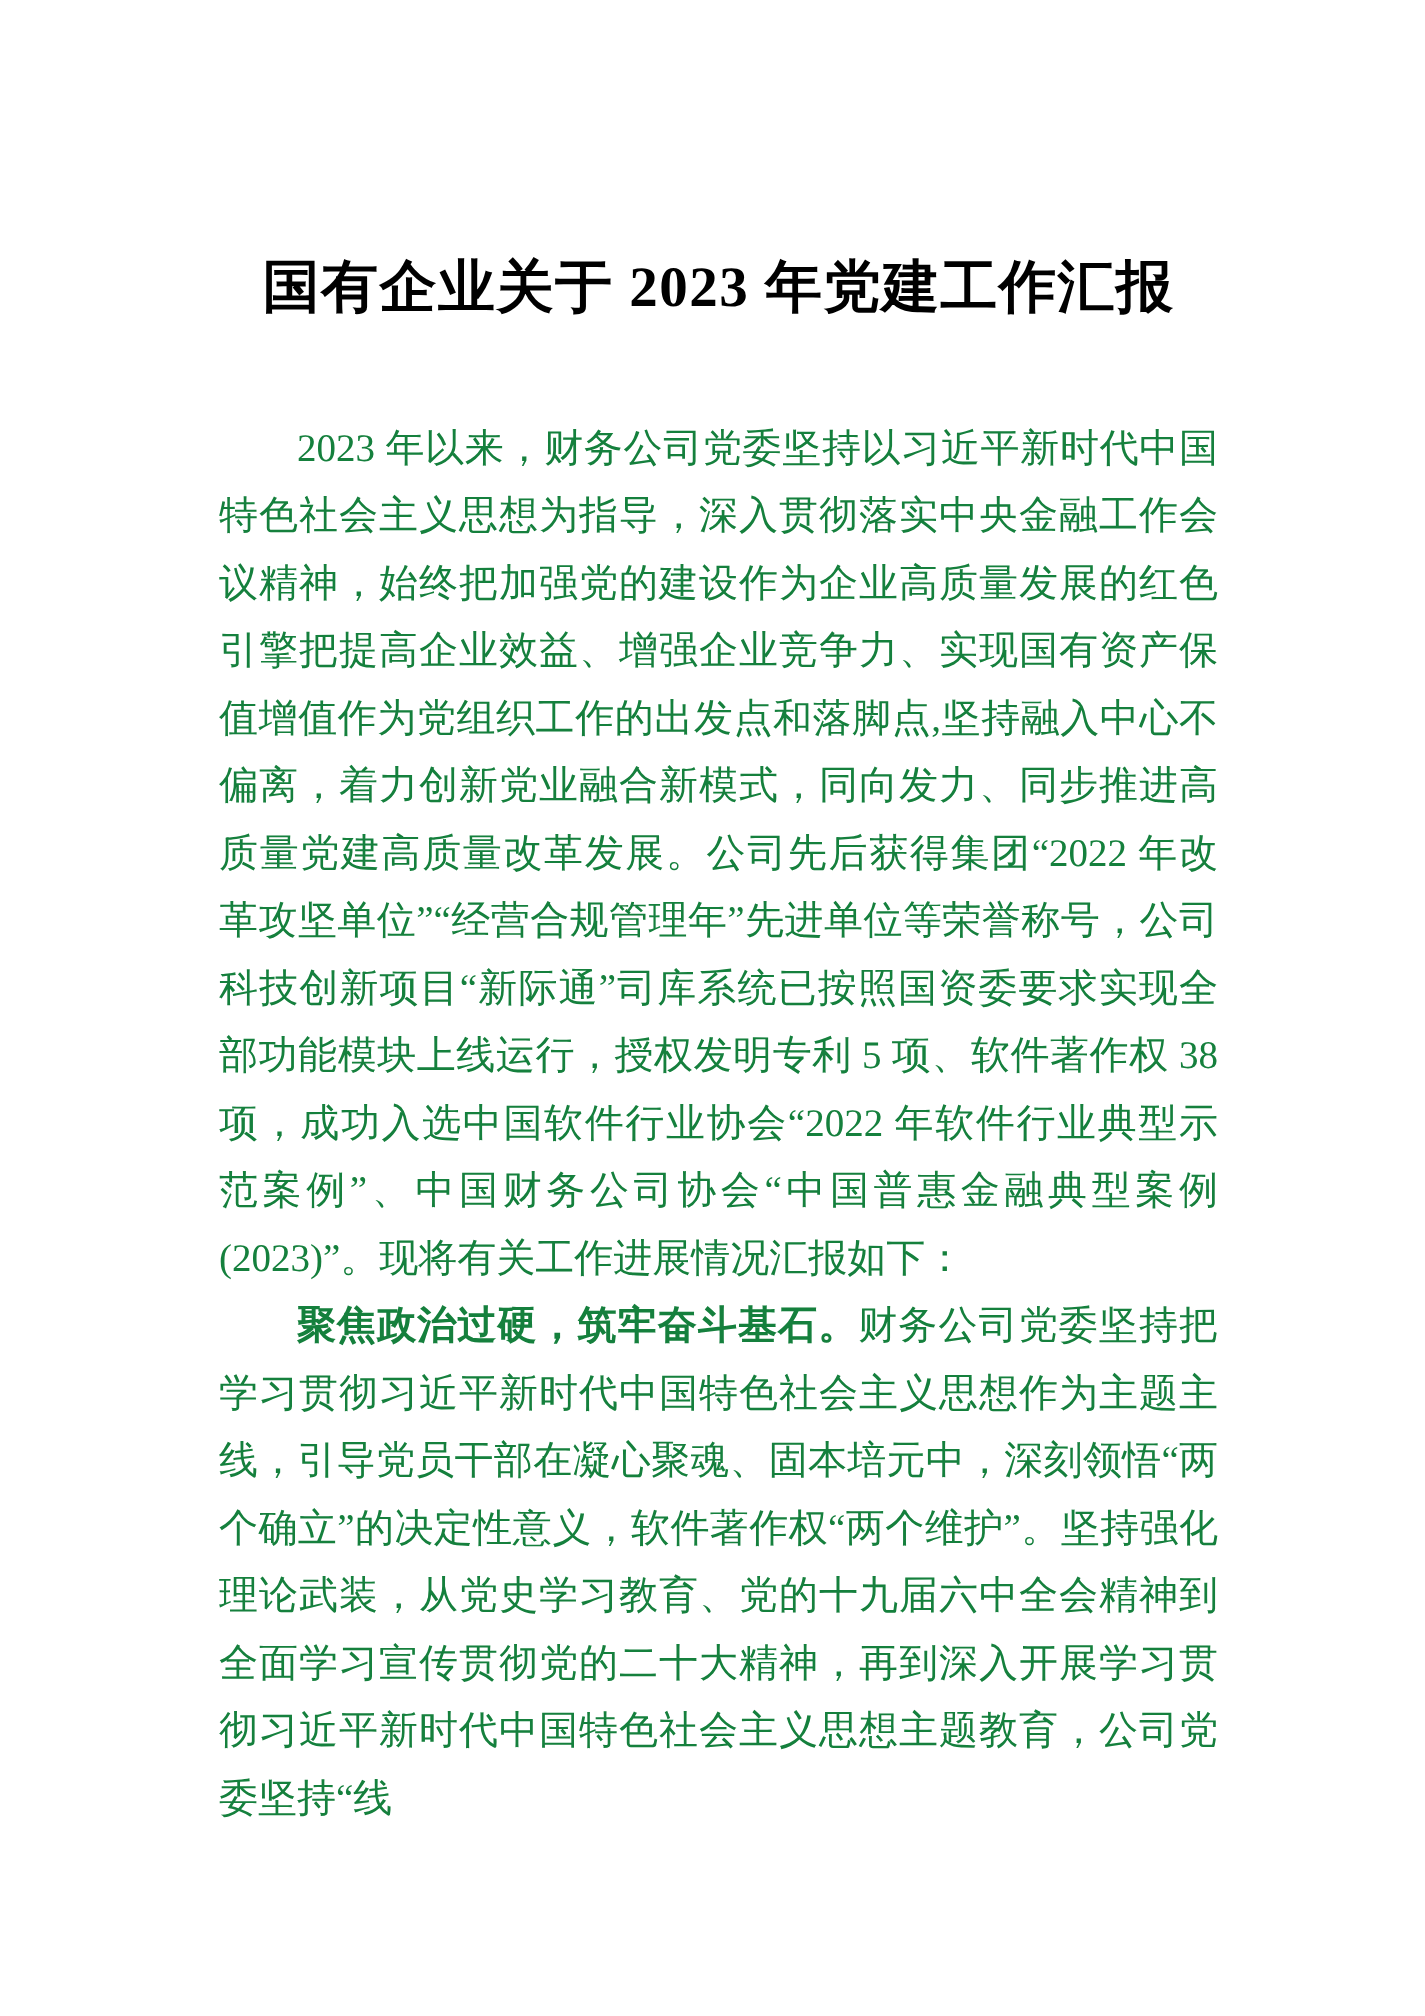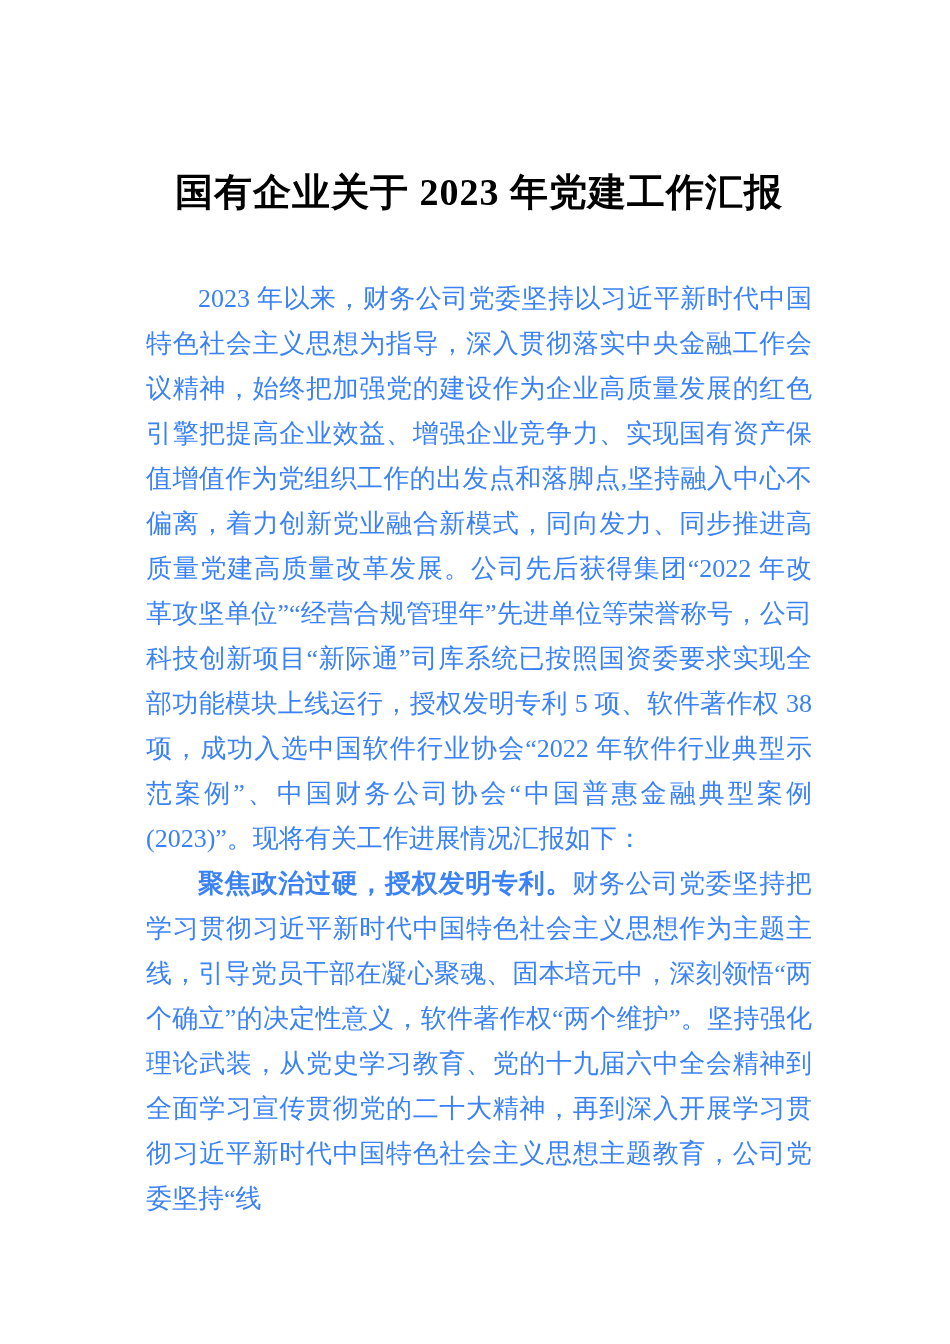--- a/index.html
+++ b/index.html
@@ -38,35 +38,35 @@
   }
   .doc-body {
     margin-top: 60px;
   }
   .doc-paragraph {
     margin: 0;
     font-size: 26px;
     line-height: 45px;
     text-align: justify;
     text-indent: 2em;
-    color: #3b82f6;
+    color: #15803d;
   }
   .run-bold {
     font-weight: 700;
   }
 </style>
 </head>
 <body>
 
 <div class="page">
   <div class="doc-content">
 
     <h1 class="doc-title">国有企业关于 2023 年党建工作汇报</h1>
 
     <div class="doc-body">
 
       <p class="doc-paragraph"><span>2023 年以来，财务公司党委坚持以习近平新时代中国特色社会主义思想为指导，深入贯彻落实中央金融工作会议精神，始终把加强党的建设作为企业高质量发展的红色引擎把提高企业效益、增强企业竞争力、实现国有资产保值增值作为党组织工作的出发点和落脚点,坚持融入中心不偏离，着力创新党业融合新模式，同向发力、同步推进高质量党建高质量改革发展。公司先后获得集团“2022 年改革攻坚单位”“经营合规管理年”先进单位等荣誉称号，公司科技创新项目“新际通”司库系统已按照国资委要求实现全部功能模块上线运行，授权发明专利 5 项、软件著作权 38 项，成功入选中国软件行业协会“2022 年软件行业典型示范案例”、中国财务公司协会“中国普惠金融典型案例(2023)”。现将有关工作进展情况汇报如下：</span></p>
 
-      <p class="doc-paragraph"><span class="run-bold">聚焦政治过硬，授权发明专利。</span><span>财务公司党委坚持把学习贯彻习近平新时代中国特色社会主义思想作为主题主线，引导党员干部在凝心聚魂、固本培元中，深刻领悟“两个确立”的决定性意义，软件著作权“两个维护”。坚持强化理论武装，从党史学习教育、党的十九届六中全会精神到全面学习宣传贯彻党的二十大精神，再到深入开展学习贯彻习近平新时代中国特色社会主义思想主题教育，公司党委坚持“线</span></p>
+      <p class="doc-paragraph"><span class="run-bold">聚焦政治过硬，筑牢奋斗基石。</span><span>财务公司党委坚持把学习贯彻习近平新时代中国特色社会主义思想作为主题主线，引导党员干部在凝心聚魂、固本培元中，深刻领悟“两个确立”的决定性意义，软件著作权“两个维护”。坚持强化理论武装，从党史学习教育、党的十九届六中全会精神到全面学习宣传贯彻党的二十大精神，再到深入开展学习贯彻习近平新时代中国特色社会主义思想主题教育，公司党委坚持“线</span></p>
 
     </div>
   </div>
 </div>
 
 </body></html>

